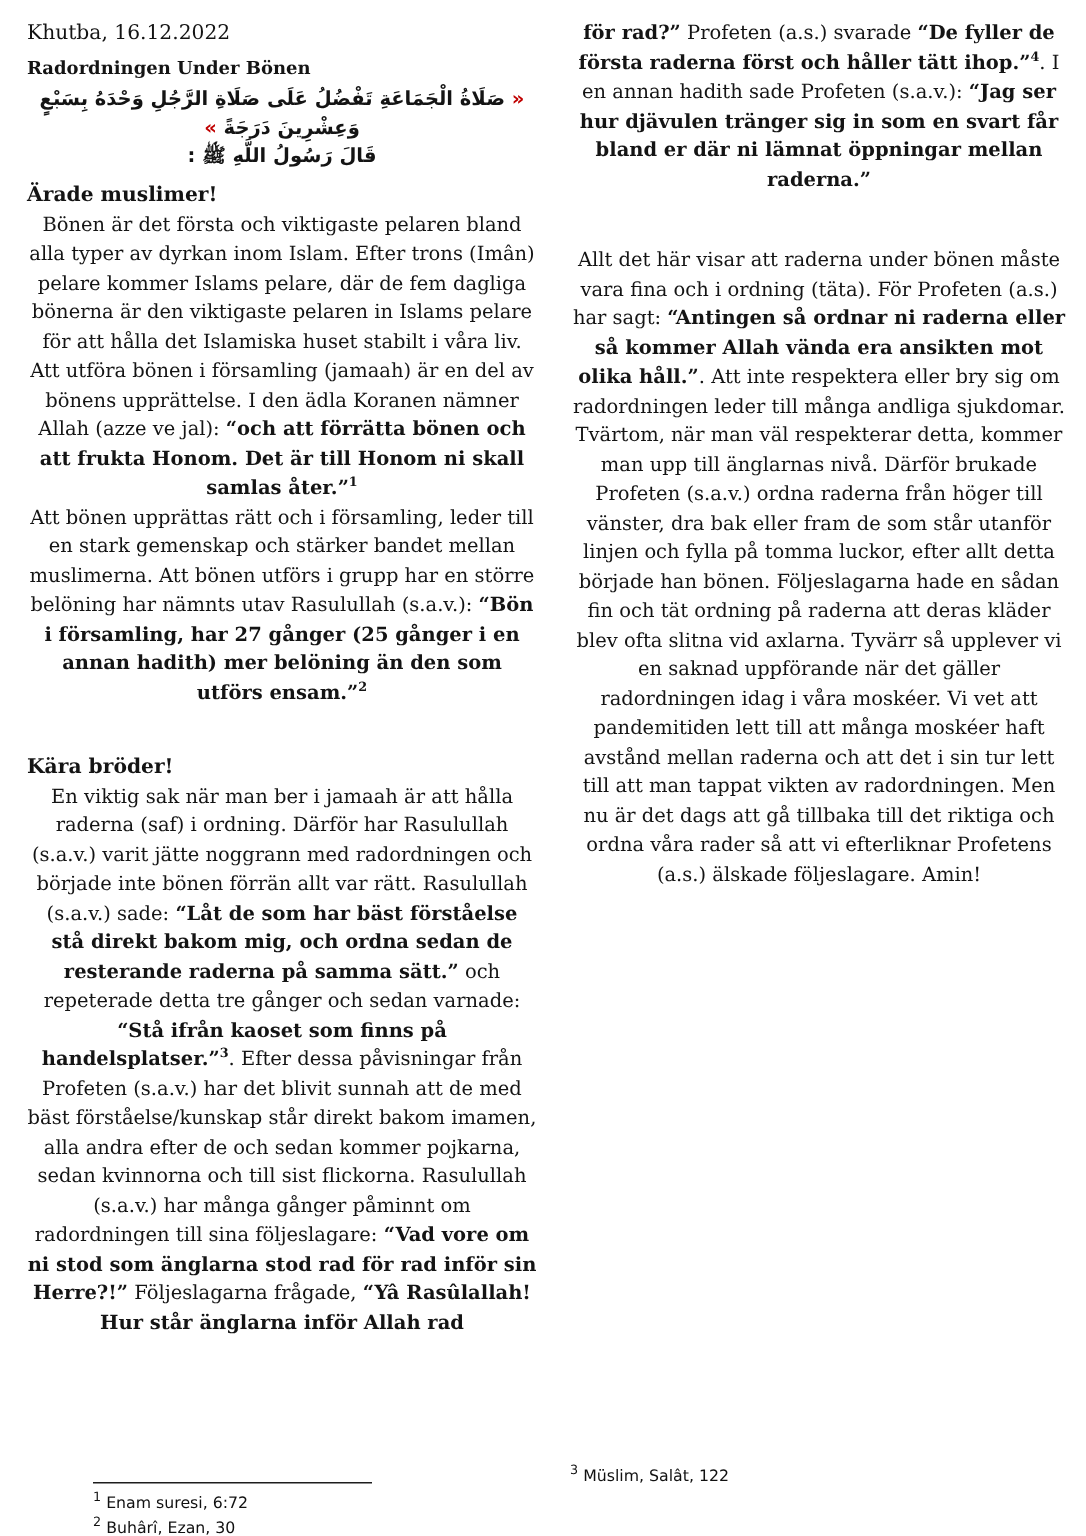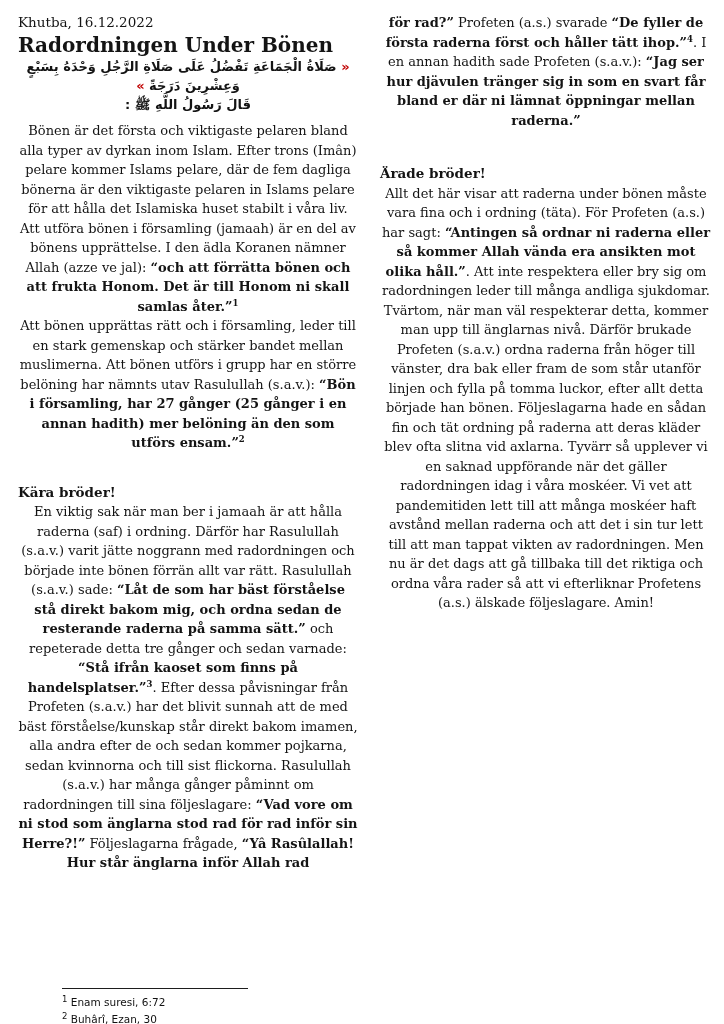--- a/index.html
+++ b/index.html
@@ -8,21 +8,21 @@
     font-family:"DejaVu Serif", "Liberation Serif", serif;
     color:#141414;
     -webkit-font-smoothing:antialiased;
   }
   .page{position:relative;width:724px;height:976px;box-sizing:border-box;padding:13px 12px 0 18px;}
   .cols{display:flex;gap:22px;align-items:flex-start;}
   .col-left{flex:0 0 340px;width:340px;}
   .col-right{flex:0 0 332px;width:332px;}
 
   .date{font-size:13.5px;line-height:19px;}
-  .title{font-size:20px;font-weight:bold;line-height:21px;margin:3px 0 1px 0;}
+  .title{font-size:12px;font-weight:bold;line-height:21px;margin:3px 0 1px 0;}
 
   .arabic{
     text-align:center;
     font-family:"DejaVu Sans","Liberation Sans",sans-serif;
     font-weight:bold;
     font-size:13px;line-height:19px;
     margin:1px 0 7px 0;
   }
   .ar-line{direction:rtl;unicode-bidi:isolate;}
   .red{color:var(--accent,#c00000);}
@@ -51,44 +51,45 @@
         <div class="arabic">
           <div class="ar-line">
             <span class="red">«</span>
             <span>صَلَاةُ الْجَمَاعَةِ تَفْضُلُ عَلَى صَلَاةِ الرَّجُلِ وَحْدَهُ بِسَبْعٍ وَعِشْرِينَ دَرَجَةً</span>
             <span class="red">»</span>
           </div>
           <div class="ar-line">قَالَ رَسُولُ اللَّهِ ﷺ :</div>
         </div>
       </div>
       <div>
+          <div class="heading">Ärade muslimer!</div>
           <p class="para"><span>Bönen är det första och viktigaste pelaren bland alla typer av dyrkan inom Islam. Efter trons (Imân) pelare kommer Islams pelare, där de fem dagliga bönerna är den viktigaste pelaren in Islams pelare för att hålla det Islamiska huset stabilt i våra liv. Att utföra bönen i församling (jamaah) är en del av bönens upprättelse. I den ädla Koranen nämner Allah (azze ve jal): </span><span class="b">“och att förrätta bönen och att frukta Honom. Det är till Honom ni skall samlas åter.”</span><sup class="b">1</sup></p>
           <p class="para"><span>Att bönen upprättas rätt och i församling, leder till en stark gemenskap och stärker bandet mellan muslimerna. Att bönen utförs i grupp har en större belöning har nämnts utav Rasulullah (s.a.v.): </span><span class="b">“Bön i församling, har 27 gånger (25 gånger i en annan hadith) mer belöning än den som utförs ensam.”</span><sup class="b">2</sup></p>
           <div style="height: 30px;"></div>
           <div class="heading">Kära bröder!</div>
           <p class="para"><span>En viktig sak när man ber i jamaah är att hålla raderna (saf) i ordning. Därför har Rasulullah (s.a.v.) varit jätte noggrann med radordningen och började inte bönen förrän allt var rätt. Rasulullah (s.a.v.) sade: </span><span class="b">“Låt de som har bäst förståelse stå direkt bakom mig, och ordna sedan de resterande raderna på samma sätt.”</span><span> och repeterade detta tre gånger och sedan varnade: </span><span class="b">“Stå ifrån kaoset som finns på handelsplatser.”</span><sup class="b">3</sup><span>. Efter dessa påvisningar från Profeten (s.a.v.) har det blivit sunnah att de med bäst förståelse/kunskap står direkt bakom imamen, alla andra efter de och sedan kommer pojkarna, sedan kvinnorna och till sist flickorna. Rasulullah (s.a.v.) har många gånger påminnt om radordningen till sina följeslagare: </span><span class="b">“Vad vore om ni stod som änglarna stod rad för rad inför sin Herre?!”</span><span> Följeslagarna frågade, </span><span class="b">“Yâ Rasûlallah! Hur står änglarna inför Allah rad</span></p>
         </div>
     </div>
 
     <div class="col-right">
       <div>
           <p class="para"><span class="b">för rad?”</span><span> Profeten (a.s.) svarade </span><span class="b">“De fyller de första raderna först och håller tätt ihop.”</span><sup class="b">4</sup><span>. I en annan hadith sade Profeten (s.a.v.): </span><span class="b">“Jag ser hur djävulen tränger sig in som en svart får bland er där ni lämnat öppningar mellan raderna.”</span></p>
           <div style="height: 34px;"></div>
-          <div class="heading">Ärade bröder!</div>
           <p class="para"><span>Allt det här visar att raderna under bönen måste vara fina och i ordning (täta). För Profeten (a.s.) har sagt: </span><span class="b">“Antingen så ordnar ni raderna eller så kommer Allah vända era ansikten mot olika håll.”</span><span>. Att inte respektera eller bry sig om radordningen leder till många andliga sjukdomar. Tvärtom, när man väl respekterar detta, kommer man upp till änglarnas nivå. Därför brukade Profeten (s.a.v.) ordna raderna från höger till vänster, dra bak eller fram de som står utanför linjen och fylla på tomma luckor, efter allt detta började han bönen. Följeslagarna hade en sådan fin och tät ordning på raderna att deras kläder blev ofta slitna vid axlarna. Tyvärr så upplever vi en saknad uppförande när det gäller radordningen idag i våra moskéer. Vi vet att pandemitiden lett till att många moskéer haft avstånd mellan raderna och att det i sin tur lett till att man tappat vikten av radordningen. Men nu är det dags att gå tillbaka till det riktiga och ordna våra rader så att vi efterliknar Profetens (a.s.) älskade följeslagare. Amin!</span></p>
         </div>
     </div>
 
   </div>
 
   <div class="footnotes fn-left">
     <div class="fn-rule"></div>
     <div>
         <div class="fn"><sup>1</sup> Enam suresi, 6:72</div>
         <div class="fn"><sup>2</sup> Buhârî, Ezan, 30</div>
       </div>
   </div>
 
   <div class="footnotes fn-right">
     <div>
+        <div class="fn"><sup>3</sup> Müslim, Salât, 122</div>
       </div>
   </div>
 </div>
 
 </body></html>

